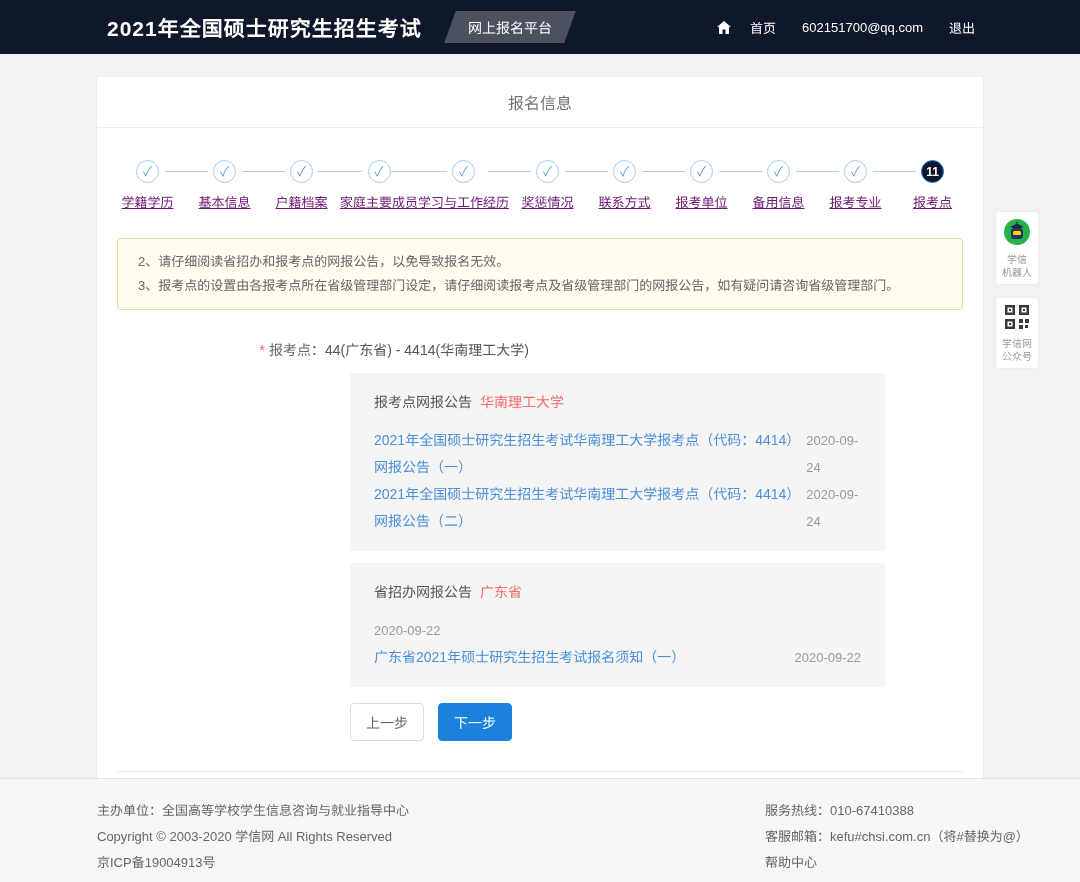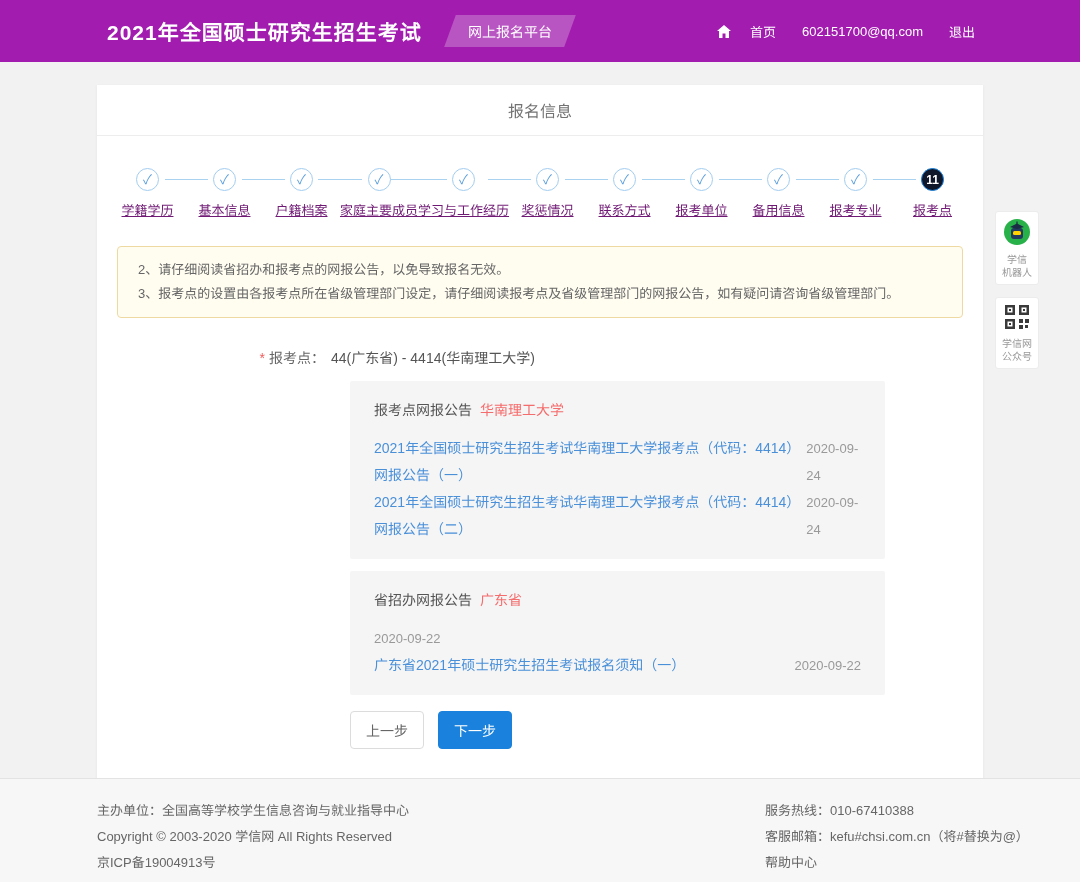--- a/index.html
+++ b/index.html
@@ -5,21 +5,21 @@
   * { margin:0; padding:0; box-sizing:border-box; }
   html,body { width:1080px; }
   body {
     height:882px; overflow:hidden; position:relative;
     background:#f2f2f3;
     font-family:"Liberation Sans", sans-serif;
     color:#555;
   }
   
   .topbar {
-    height:62px; background:#a21caf; display:flex; align-items:center;
+    height:54px; background:#0f172a; display:flex; align-items:center;
     padding:0 105px 0 107px; color:#fff;justify-content:flex-end;
   }
   .brand-title { font-size:21px; font-weight:bold; letter-spacing:1px; white-space:nowrap; }
   .brand-badge {
     margin-left:28px; background:rgba(255,255,255,0.25);
     transform:skewX(-20deg); padding:6px 18px; font-size:14px;
   }
   .brand-badge > span { display:inline-block; transform:skewX(20deg); }
   .topbar-right { margin-left:auto; display:flex; align-items:center; gap:26px; font-size:13px; }
   .topbar-right a { color:#fff; text-decoration:none; display:flex; align-items:center; gap:19px; }
@@ -52,21 +52,21 @@
   .step-label { margin-top:9px; font-size:13px; color:#701a75; white-space:nowrap;text-decoration:underline; }
   
   .notice {
     margin:27px 20px 0; border:1px solid #eed9a2; background:#fffcf0;
     border-radius:4px; padding:11px 20px; font-size:13px; color:#666; line-height:24px;
   }
   
   .form-row { display:flex; margin:29px 0 0; font-size:14px; }
   .form-label { width:228px; text-align:right; color:#666; }
   .req { color:#f25d5d; margin-right:4px; }
-  .form-value { margin-left:6px; color:#555; }
+  .form-value { color:#555; }
   .indent { margin-left:253px; width:535px; }
   .ann-box {
     background:#f5f5f6; padding:18px 24px 16px; margin-top:14px; border-radius:2px;
   }
   .ann-title { font-size:14px; color:#555; margin-bottom:16px; }
   .ann-title .org { color:#f56c6c; margin-left:4px; }
   .ann-row { display:flex; justify-content:space-between; align-items:center; line-height:27px; }
   .ann-row a { color:#4a90d9; font-size:14px; text-decoration:none; }
   .ann-date { color:#999; font-size:13px; }
   .btn-row { margin-top:16px; display:flex; gap:14px; }

